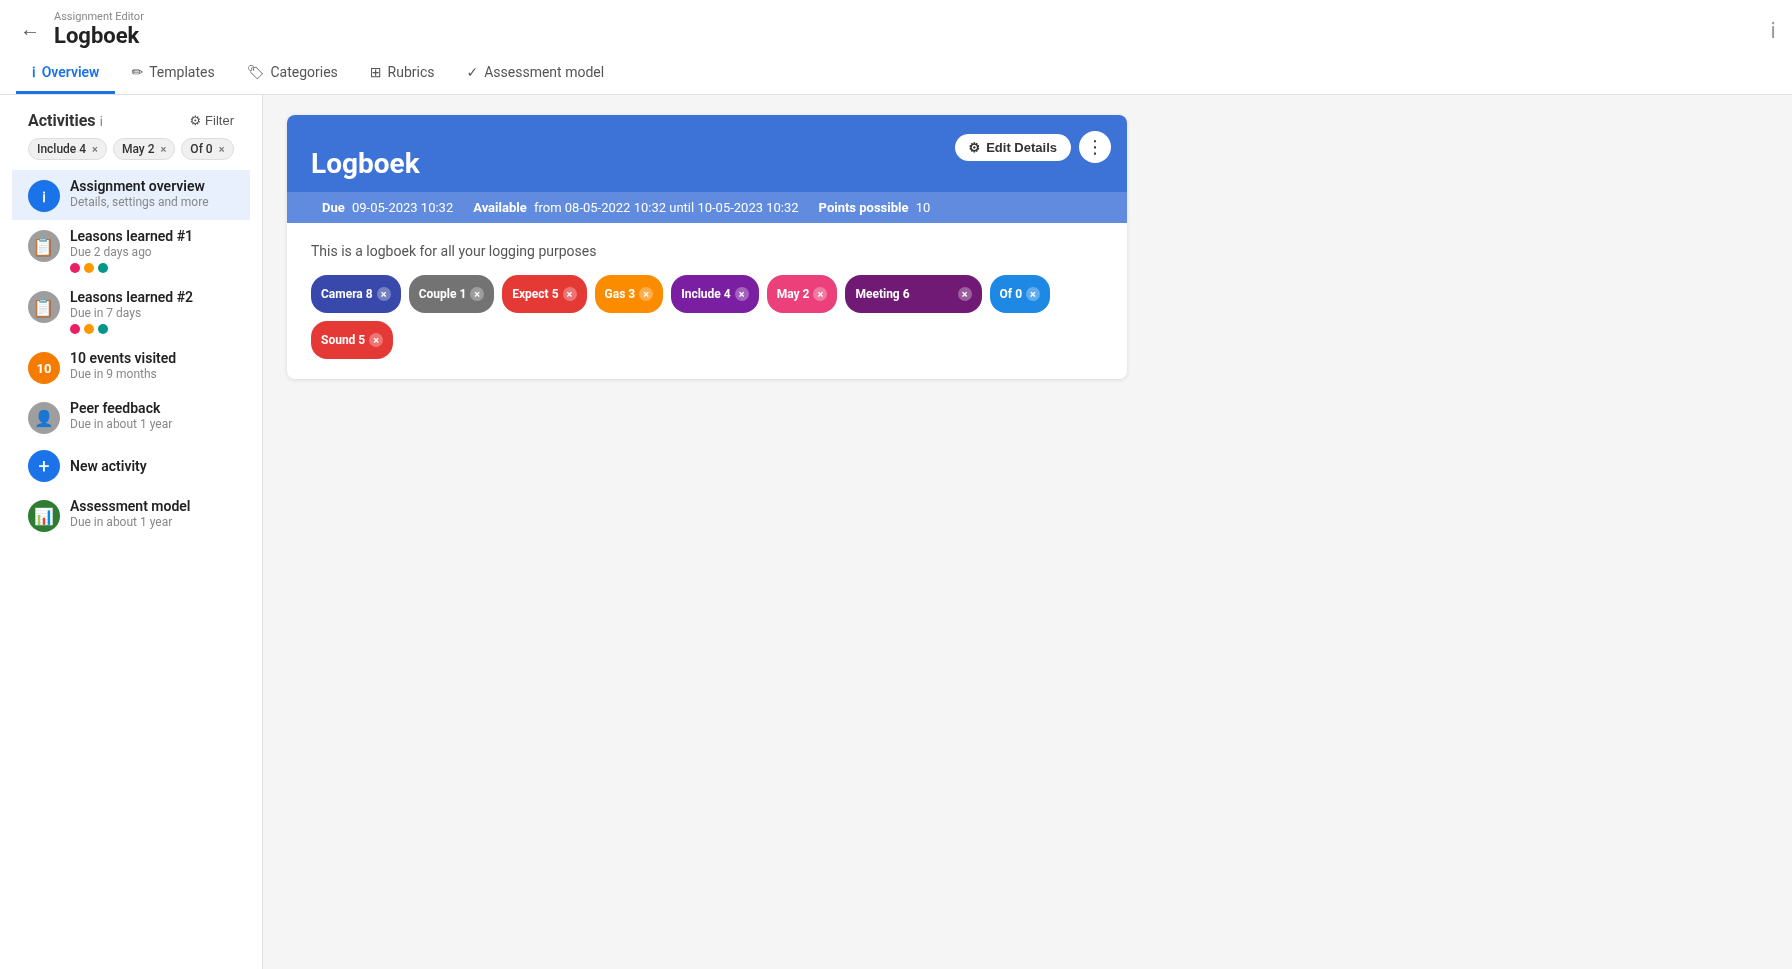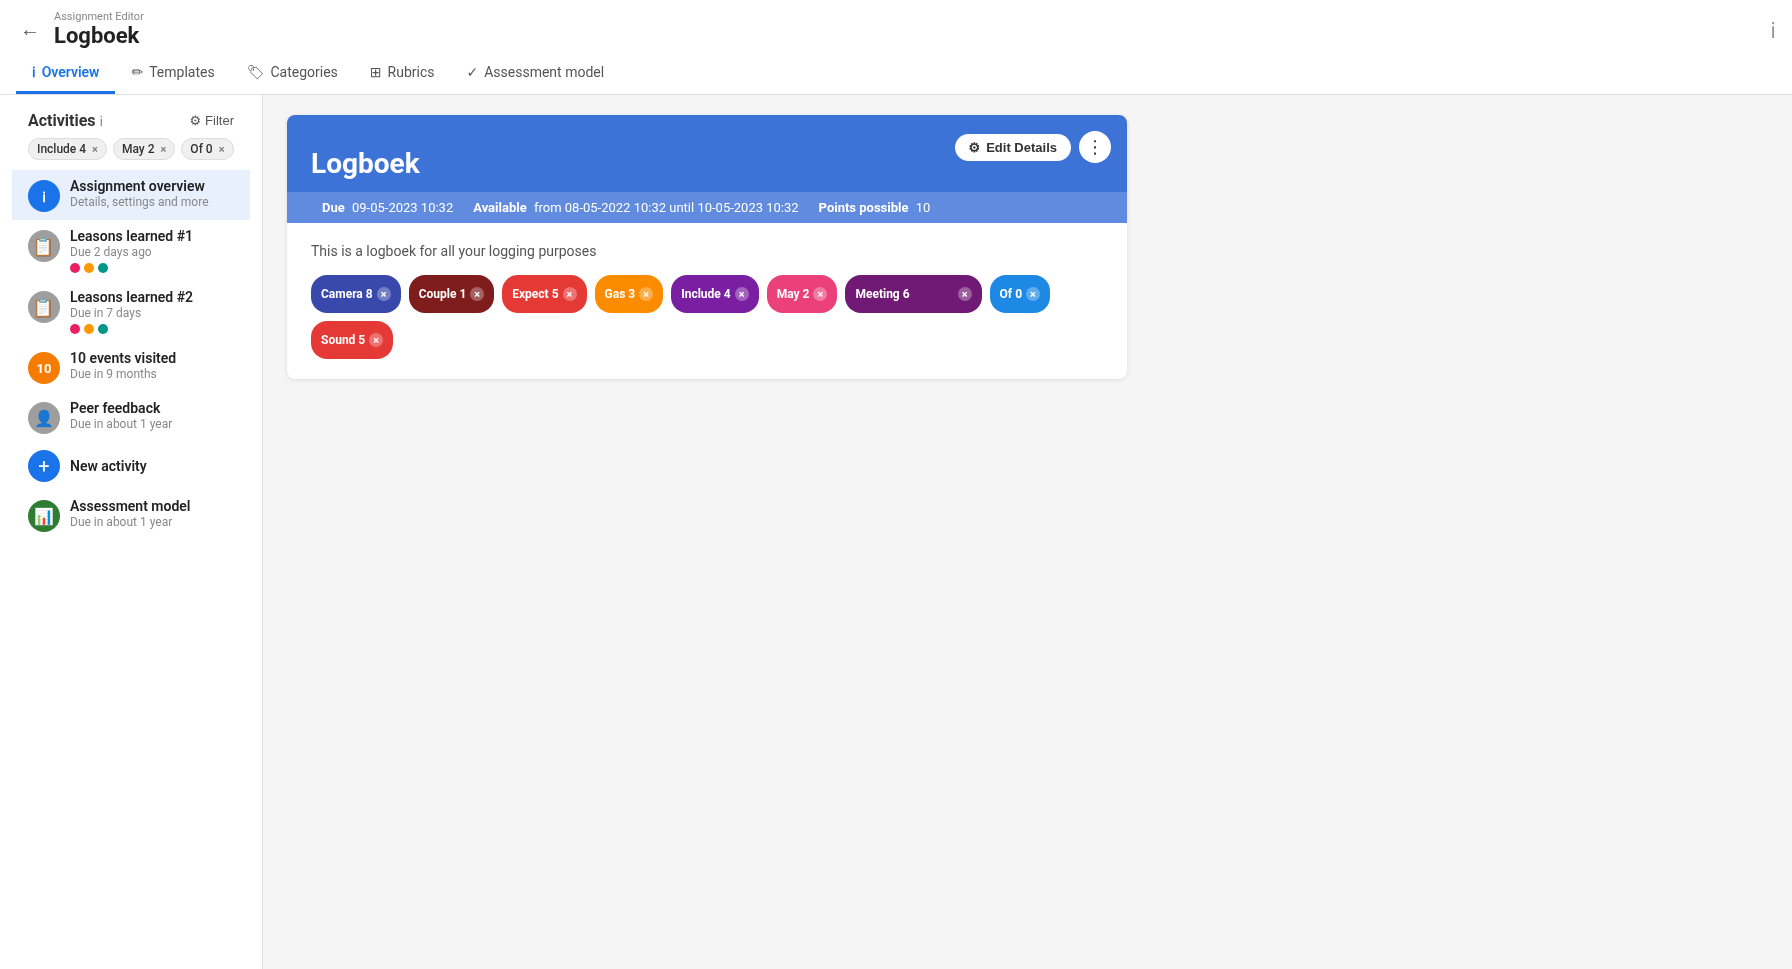--- a/index.html
+++ b/index.html
@@ -78,21 +78,21 @@
 
     
     .card-body { padding: 20px 24px; }
     .card-description { font-size: 14px; color: #555; margin-bottom: 16px; }
 
     
     .tags-row { display: flex; gap: 8px; flex-wrap: wrap; }
     .tag { display: flex; align-items: center; gap: 4px; padding: 12px 10px; border-radius: 16px; font-size: 12px; font-weight: 700; color: #fff; cursor: pointer; }
     .tag-icon { font-size: 11px; width: 14px; height: 14px; border-radius: 50%; background: rgba(255,255,255,0.3); display: flex; align-items: center; justify-content: center; }
     .tag.camera { background: #3949ab; }
-    .tag.couple { background: #7f1d1d; }
+    .tag.couple { background: #737373; }
     .tag.expect { background: #e53935; }
     .tag.gas { background: #fb8c00; }
     .tag.include { background: #7b1fa2; }
     .tag.may { background: #ec407a; }
     .tag.meeting { background: #701a75; gap: 48px; }
     .tag.ofzero { background: #1e88e5; }
     .tag.sound { background: #e53935; }
   </style>
 </head>
 <body>

